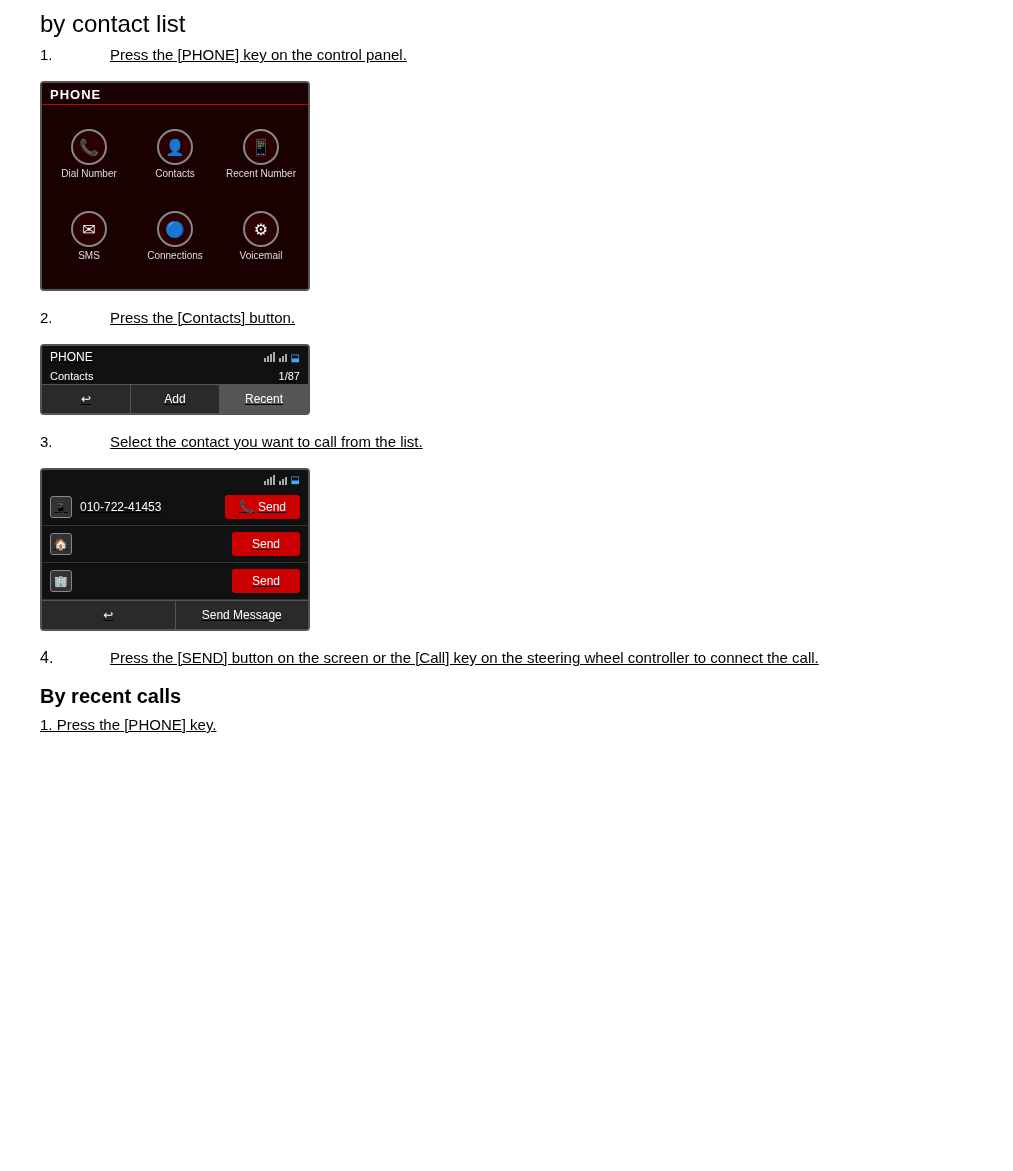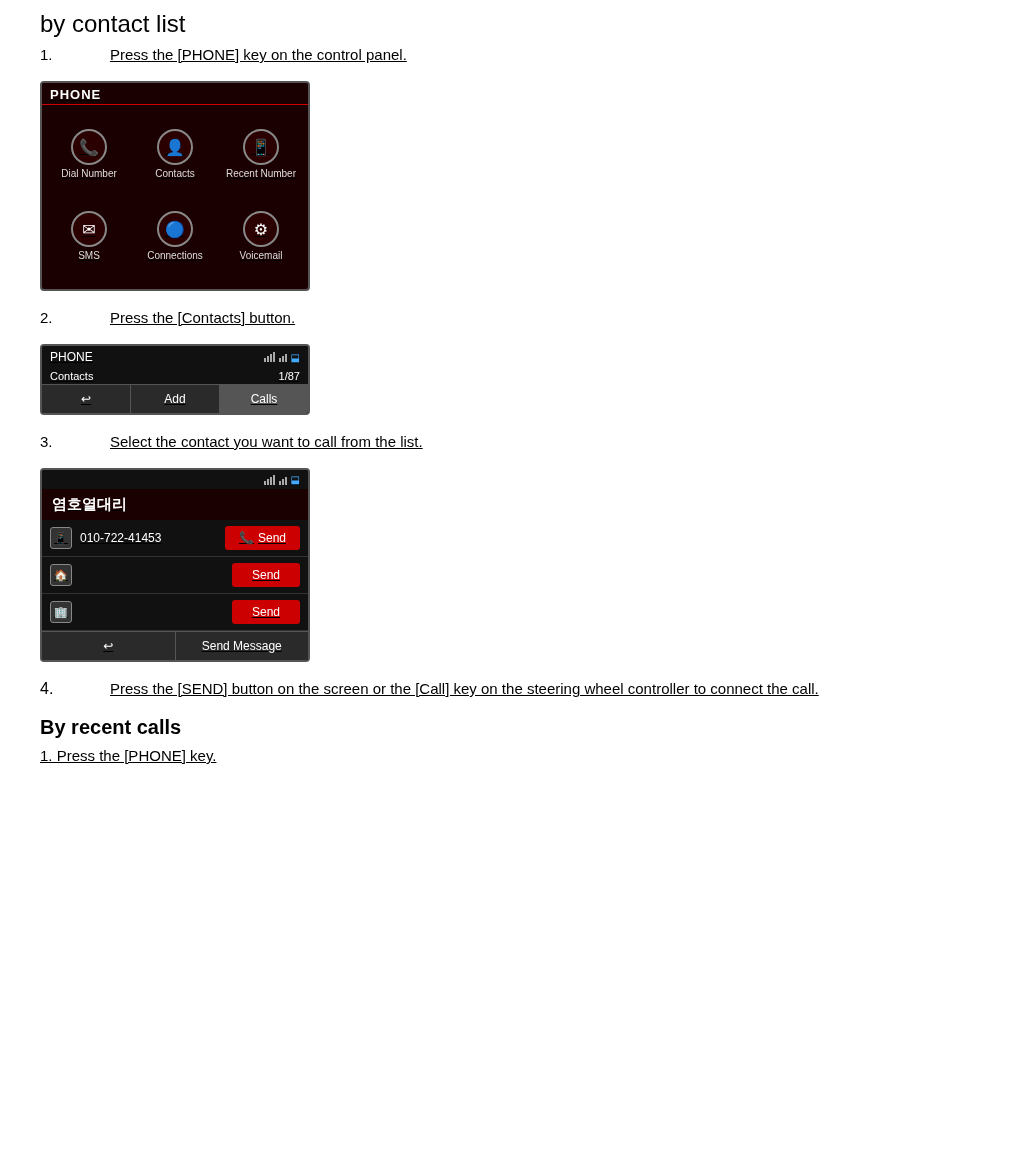--- a/index.html
+++ b/index.html
@@ -363,21 +363,21 @@
 
     <div class="screen2-sub">
       <span>Contacts</span>
       <span>1/87</span>
     </div>
 
 
     <div class="screen2-footer">
       <div class="screen2-footer-btn">↩</div>
       <div class="screen2-footer-btn">Add</div>
-      <div class="screen2-footer-btn active">Calls</div>
+      <div class="screen2-footer-btn active">Recent</div>
     </div>
   </div>
 </div>
 
 <div class="step-line">
   <span class="step-num">3.</span>
   <span class="step-text">Select the contact you want to call from the list.</span>
 </div>
 
 <div class="phone-screen-wrap">
@@ -394,21 +394,20 @@
         </span>
         <span class="signal-bar">
           <span style="height:4px;background:#aaa"></span>
           <span style="height:6px;background:#aaa"></span>
           <span style="height:8px;background:#aaa"></span>
         </span>
         <span class="bt-icon">⬓</span>
       </div>
     </div>
 
-    <div class="screen3-title">염호열대리</div>
 
     <div class="screen3-row">
       <div class="screen3-icon">📱</div>
       <span class="screen3-number">010-722-41453</span>
       <div class="screen3-send-btn">
         <span>📞</span>
         <span>Send</span>
       </div>
     </div>
 

